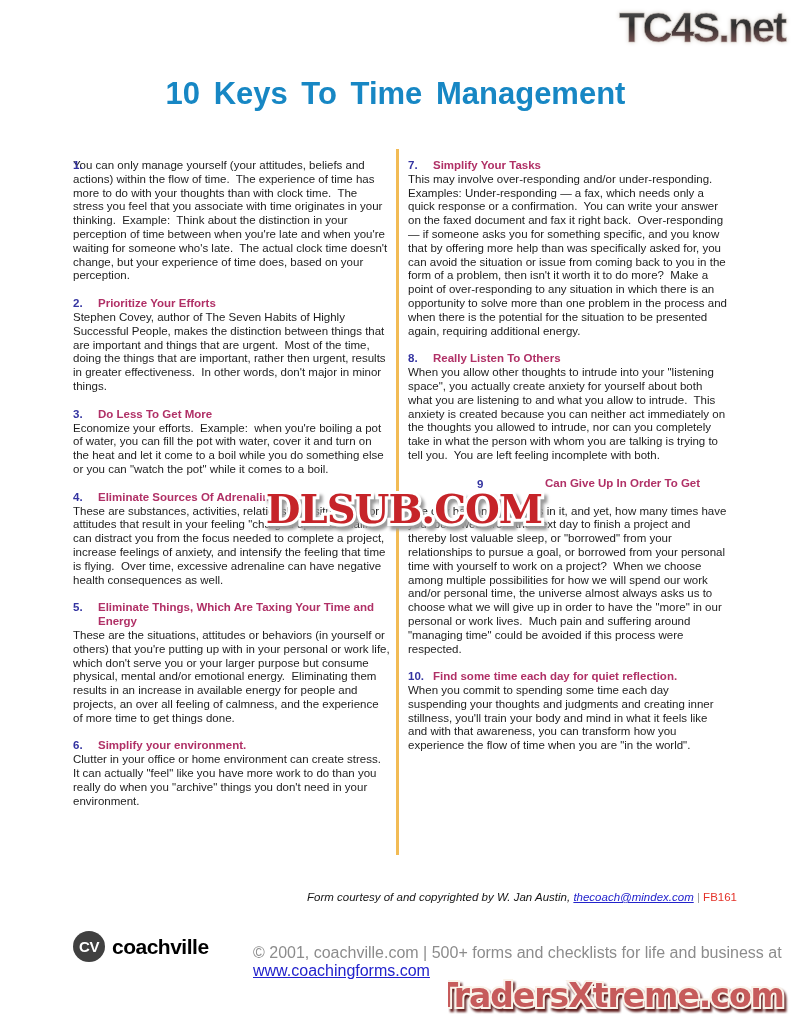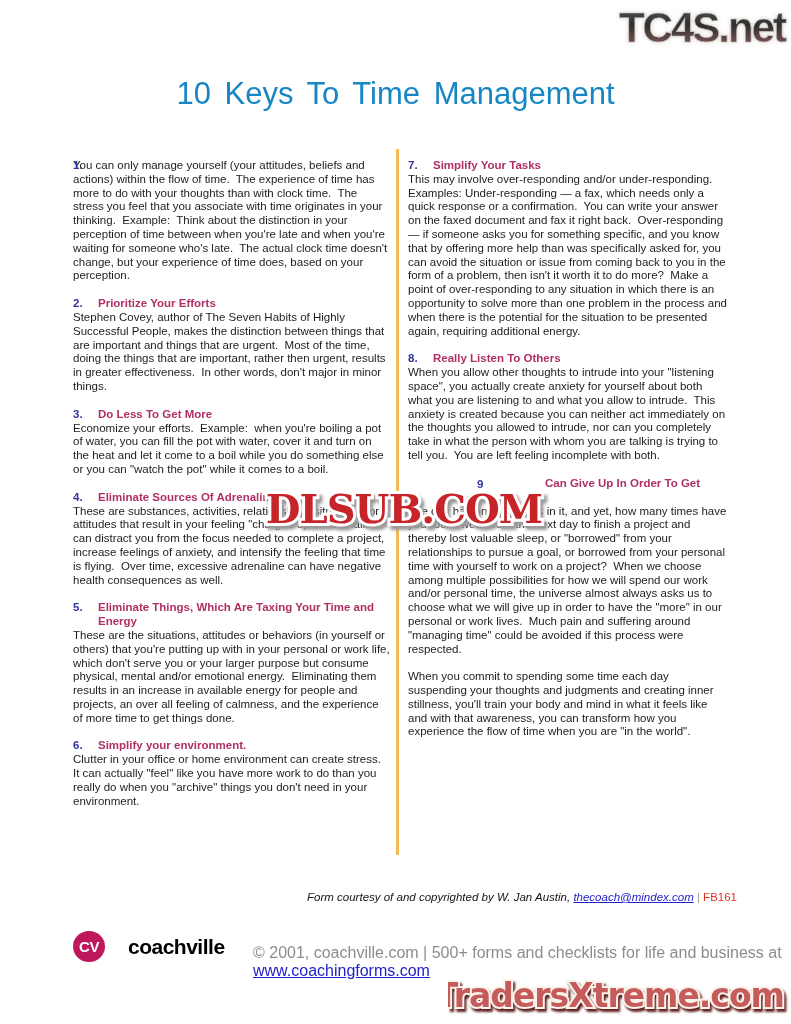--- a/index.html
+++ b/index.html
@@ -6,21 +6,21 @@
   body {
     width:791px; height:1024px; position:relative; overflow:hidden;
     background:#ffffff;
     font-family:"Liberation Sans", sans-serif;
   }
 
   
   .doc-title {
     position:absolute; top:76px; left:0; width:791px;
     text-align:center;
-    font-size:31px; font-weight:normal; color:#1787c4;
+    font-size:31px; font-weight:bold; color:#1787c4;
     word-spacing:5px; letter-spacing:0px;
   }
 
   
   .col { position:absolute; top:159px; font-size:11.5px; line-height:13.8px; }
   .col-left  { left:73px;  width:317px; }
   .col-right { left:408px; width:319px; }
 
   .divider {
     position:absolute; left:396px; top:149px; width:3px; height:706px;
@@ -75,26 +75,26 @@
     position:absolute; top:891px; right:54px;
     font-size:11.5px; font-style:italic; color:#141414;
   }
   .courtesy a { color:#2222cc; text-decoration:underline; }
   .courtesy .sep { color:#9a9a9a; font-style:normal; }
   .courtesy .code { color:#e43229; font-style:normal;text-align:right; }
 
   .brand-row { position:absolute; top:931px; left:73px; display:flex; align-items:center; }
   .cv-circle {
     width:32px; height:31px; border-radius:50%;
-    background:#be185d; color:#ffffff;
+    background:#404040; color:#ffffff;
     font-weight:bold; font-size:15px; letter-spacing:-0.5px;
     display:flex; align-items:center; justify-content:center;
   }
   .cv-name {
-    margin-left:23px; font-size:21px; font-weight:bold; color:#000000;
+    margin-left:7px; font-size:21px; font-weight:bold; color:#000000;
     letter-spacing:-0.5px;
   }
   .copyright {
     position:absolute; top:944px; left:253px;
     font-size:16px; color:#8c8c8c;
   }
   .copyright a { color:#2222cc; text-decoration:underline; }
 </style>
 </head>
 <body>
@@ -187,20 +187,24 @@
 
   <div class="item">
     <div class="item-head head-offset">
       <span class="item-num num-9">9</span>
       <span>Can Give Up In Order To Get</span>
     </div>
     <div class="item-body">The day has only 24 hours in it, and yet, how many times have you "borrowed" from the next day to finish a project and thereby lost valuable sleep, or "borrowed" from your relationships to pursue a goal, or borrowed from your personal time with yourself to work on a project?  When we choose among multiple possibilities for how we will spend our work and/or personal time, the universe almost always asks us to choose what we will give up in order to have the "more" in our personal or work lives.  Much pain and suffering around "managing time" could be avoided if this process were respected.</div>
   </div>
 
   <div class="item">
+    <div class="item-head">
+      <span class="item-num">10.</span>
+      <span>Find some time each day for quiet reflection.</span>
+    </div>
     <div class="item-body">When you commit to spending some time each day suspending your thoughts and judgments and creating inner stillness, you'll train your body and mind in what it feels like and with that awareness, you can transform how you experience the flow of time when you are "in the world".</div>
   </div>
 
 </div>
 
 <div class="wm" id="dlsub-wm">
   <svg width="296" height="54">
     <text x="148" y="40" text-anchor="middle" class="dlsub-text">DLSUB.COM</text>
   </svg>
 </div>

